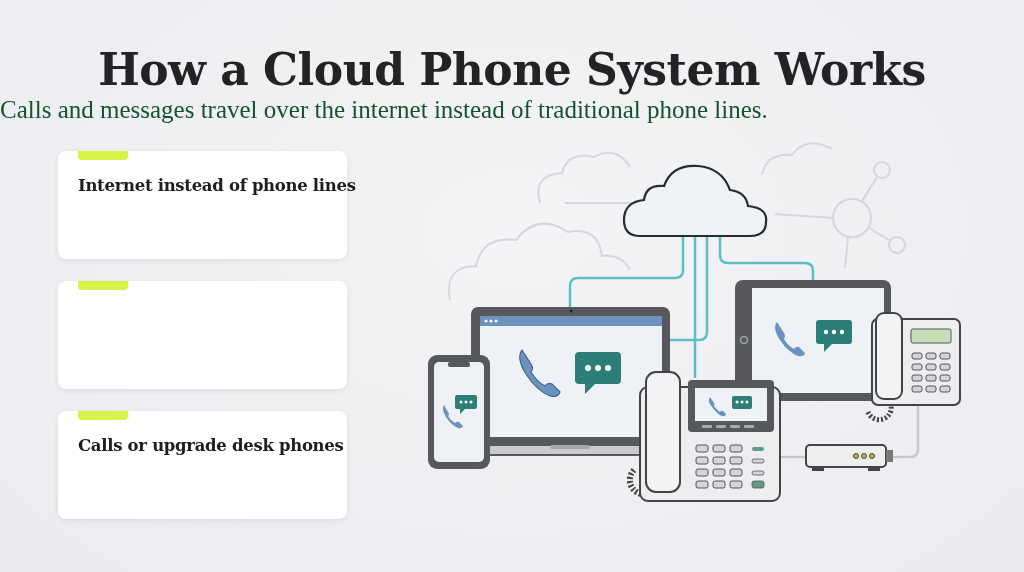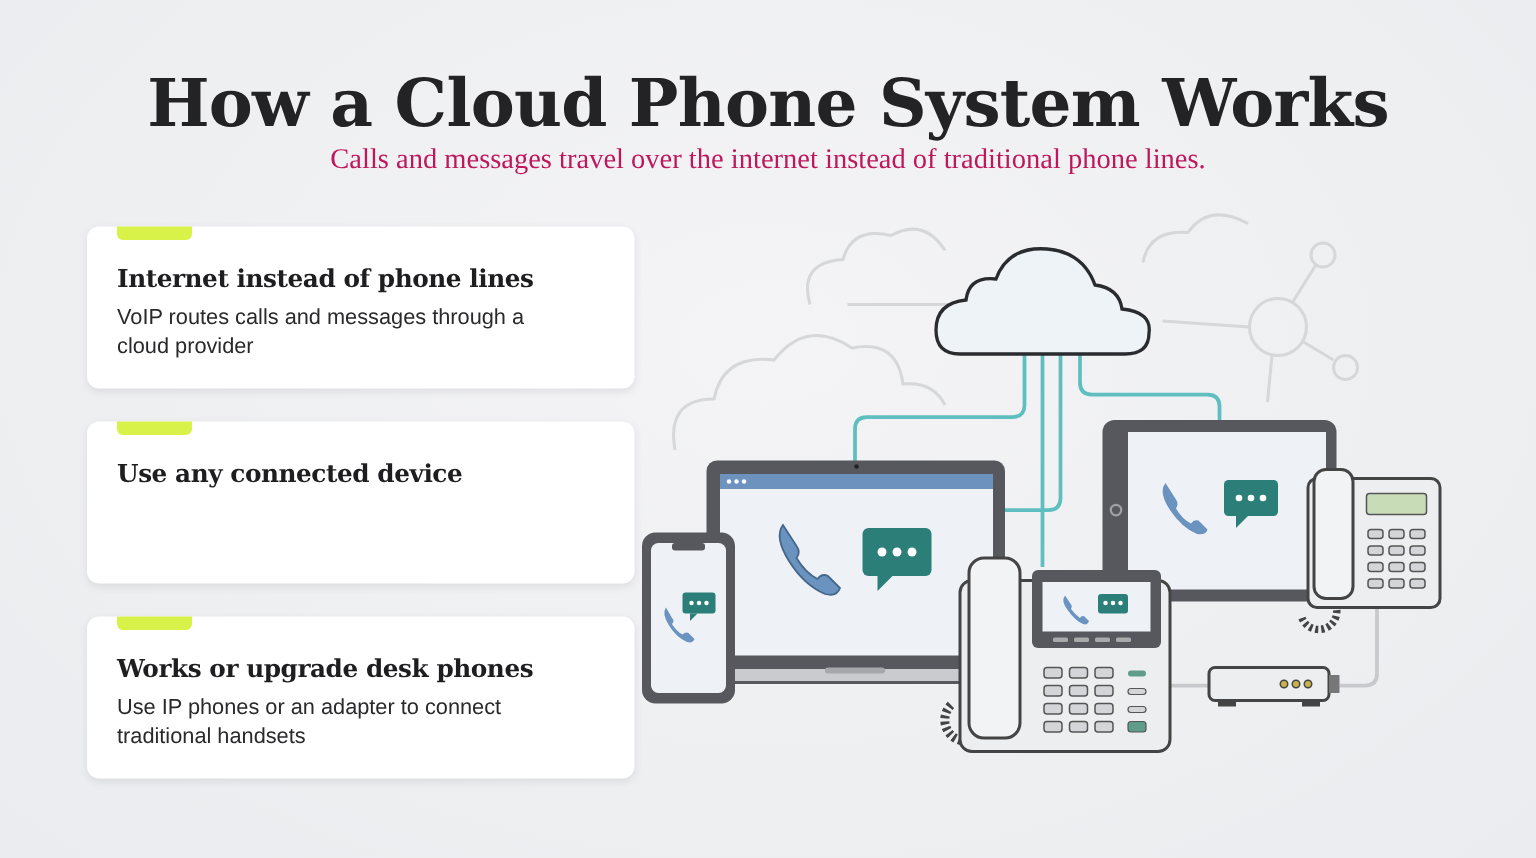--- a/index.html
+++ b/index.html
@@ -1,48 +1,45 @@
 <!DOCTYPE html>
 <html><head>
 <meta charset="utf-8">
 <style>
   html,body{margin:0;padding:0;}
   body{width:1024px;height:572px;overflow:hidden;background:#eeeff1;font-family:"Liberation Sans",sans-serif;position:relative;}
   .bg{position:absolute;inset:0;background:radial-gradient(ellipse at 50% 40%,#f4f4f6 0%,#ebecef 100%);}
   .title{position:absolute;left:0;right:0;top:44px;text-align:center;font-family:"DejaVu Serif",serif;font-weight:bold;font-size:44px;color:#232326;letter-spacing:-0.5px;}
-  .subtitle{position:absolute;left:0;right:0;top:96px;text-align:center;font-family:"Liberation Serif",serif;font-size:19px;color:#be185d;}
-  .card{position:absolute;left:58px;width:365px;height:108px;background:#fff;border-radius:8px;box-shadow:0 2px 6px rgba(0,0,0,0.08);}
+  .subtitle{position:absolute;left:0;right:0;top:96px;text-align:left;font-family:"Liberation Serif",serif;font-size:25px;color:#14532d;}
+  .card{position:absolute;left:58px;width:289px;height:108px;background:#fff;border-radius:8px;box-shadow:0 2px 6px rgba(0,0,0,0.08);}
   .card .accent{position:absolute;left:20px;top:0;width:50px;height:9px;border-radius:0 0 4px 4px;background:#d9f24a;}
   .card .ctitle{position:absolute;left:20px;top:25px;font-family:"DejaVu Serif",serif;font-weight:bold;font-size:16.5px;color:#1e1e20;white-space:nowrap;letter-spacing:-0.3px;}
   .card .cdesc{position:absolute;left:20px;top:52px;font-size:14.5px;line-height:19px;color:#2a2a2c;width:280px;}
   .illus{position:absolute;left:400px;top:140px;width:624px;height:432px;}
 </style>
 </head>
 <body>
 
 <div class="bg"></div>
 
 <div class="title">How a Cloud Phone System Works</div>
 <div class="subtitle">Calls and messages travel over the internet instead of traditional phone lines.</div>
 
 <div class="card" style="top:151px;">
   <div class="accent"></div>
   <div class="ctitle">Internet instead of phone lines</div>
-  <div class="cdesc">VoIP routes calls and messages through a cloud provider</div>
 </div>
 
 <div class="card" style="top:281px;">
   <div class="accent"></div>
-  <div class="ctitle">Use any connected device</div>
 </div>
 
 <div class="card" style="top:411px;">
   <div class="accent"></div>
-  <div class="ctitle">Works or upgrade desk phones</div>
-  <div class="cdesc">Use IP phones or an adapter to connect traditional handsets</div>
+  <div class="ctitle">Calls or upgrade desk phones</div>
 </div>
 
 <svg class="illus" viewBox="400 140 624 432" xmlns="http://www.w3.org/2000/svg">
 
   <g fill="none" stroke="#d6d7da" stroke-width="2">
     <path d="M540 203 q-8 -28 22 -30 q6 -22 32 -16 q22 -12 36 10"></path>
     <path d="M565 203 L640 203"></path>
     <path d="M450 300 q-6 -34 26 -34 q6 -30 40 -26 q22 -28 52 -8 q30 -6 34 24 q20 -2 28 14"></path>
     <path d="M762 175 q4 -22 30 -20 q14 -20 40 -6"></path>
   </g>

